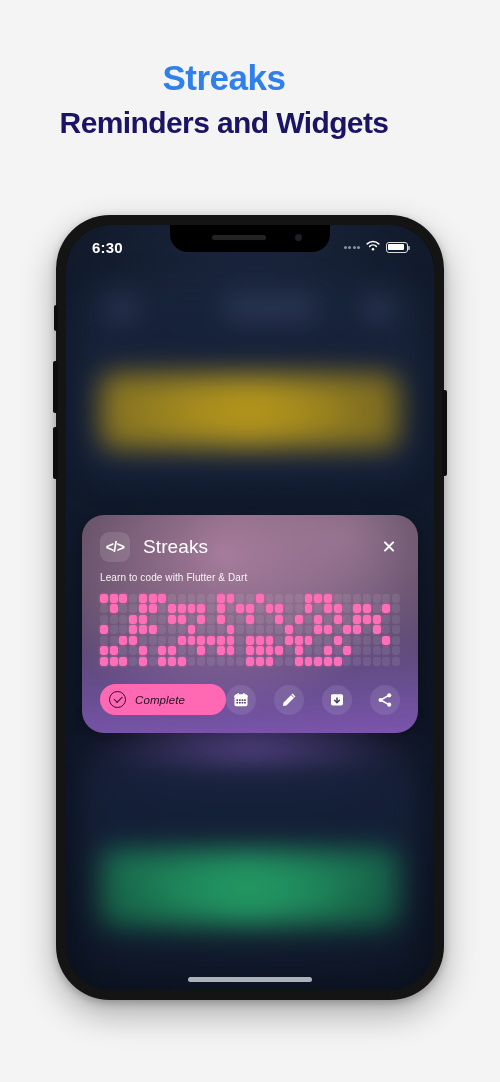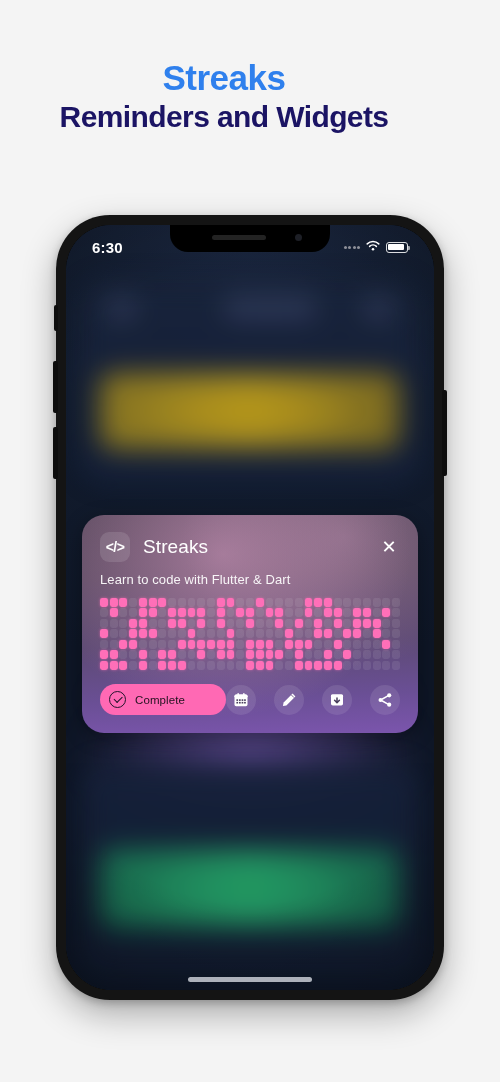--- a/index.html
+++ b/index.html
@@ -12,21 +12,21 @@
   .page { position:relative; width:500px; height:1082px; background:#f4f4f4; }
 
   
   .headline { position:absolute; top:58px; left:0; width:448px; text-align:center; }
   .headline-1 {
     font-size:35px; font-weight:bold; color:#2f80ed;
     letter-spacing:-0.5px; line-height:1.12;
   }
   .headline-2 {
     font-size:30px; font-weight:bold; color:#1b1464;
-    letter-spacing:-0.6px; line-height:1.25; margin-top:1px;
+    letter-spacing:-0.6px; line-height:1.25; margin-top:7px;
   }
 
   
   .phone {
     position:absolute; left:56px; top:215px;
     width:388px; height:785px;
     background:#141414;
     border-radius:54px;
     box-shadow:0 14px 34px rgba(0,0,0,0.30), 0 3px 9px rgba(0,0,0,0.22);
   }
@@ -169,21 +169,21 @@
     font-weight:normal; letter-spacing:0.1px;
   }
   .close-x {
     margin-left:auto; color:#fff; font-size:18px;
     line-height:1; width:22px; height:22px;
     display:flex; align-items:center; justify-content:center;
     font-weight:300; cursor:pointer;
   }
   .card-sub {
     margin-top:10px; color:rgba(255,255,255,0.93);
-    font-size:13px; letter-spacing:0.1px;
+    font-size:10px; letter-spacing:0.1px;
   }
 
   
   .streak-wrap { margin-top:11px; }
   .streak-grid {
     display:grid;
     grid-template-columns:repeat(31, 1fr);
     grid-auto-rows:8.6px;
     gap:1.9px;
   }
@@ -208,21 +208,21 @@
     width:17px; height:17px; border-radius:50%;
     border:1.6px solid #23142b; position:relative; flex:none;
   }
   .check-ico::after {
     content:""; position:absolute; left:4px; top:4.2px;
     width:7px; height:3.6px;
     border-left:1.6px solid #23142b; border-bottom:1.6px solid #23142b;
     transform:rotate(-45deg);
   }
   .complete-lbl {
-    margin-left:9px; color:#22121f; font-size:11.5px; letter-spacing:0.1px;
+    margin-left:9px; color:#22121f; font-size:11.5px; letter-spacing:0.1px;font-style:italic;
   }
   .icon-btn {
     width:30px; height:30px; border-radius:50%;
     background:rgba(255,255,255,0.10);
     display:flex; align-items:center; justify-content:center;
     margin-left:18px; cursor:pointer; flex:none;
   }
   .icon-btn:first-of-type { margin-left:auto; }
   .icon-btn svg { display:block; }
 

